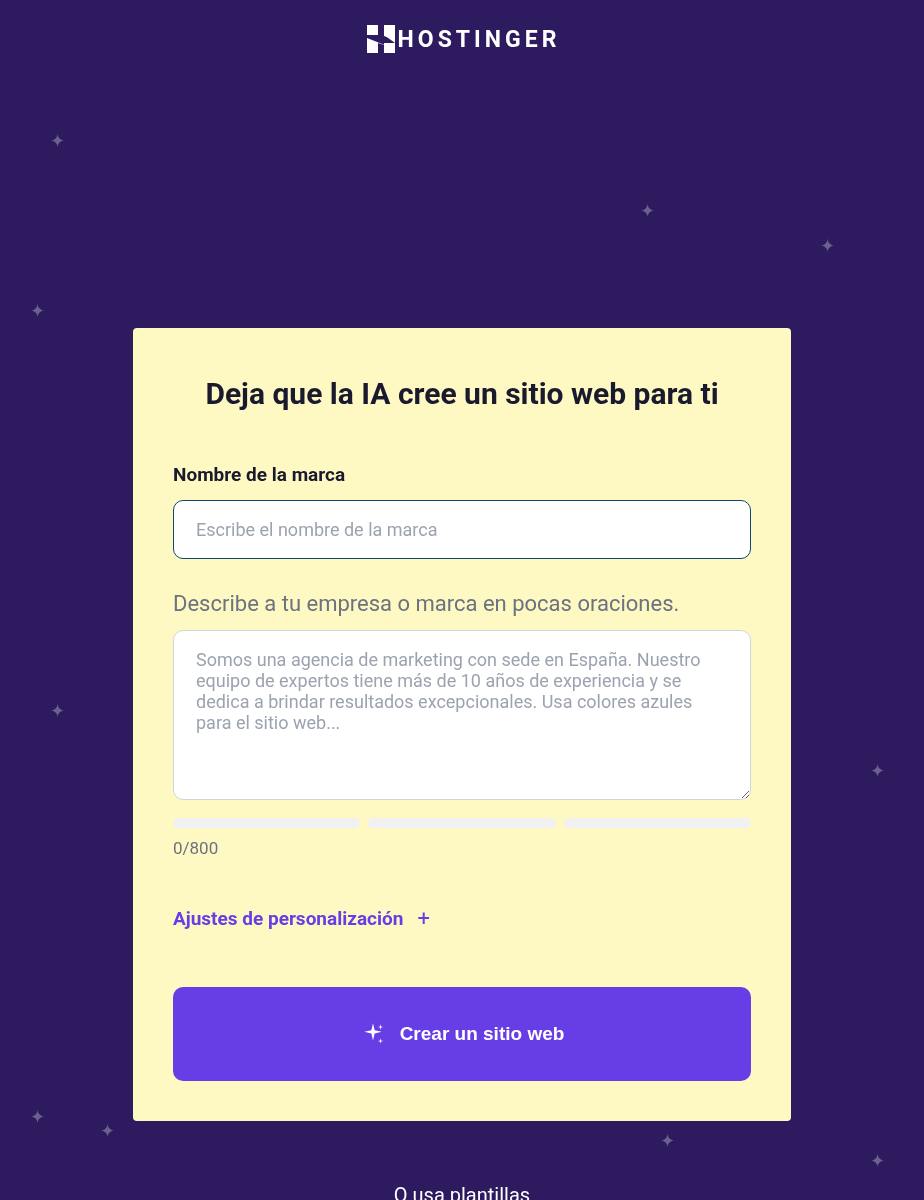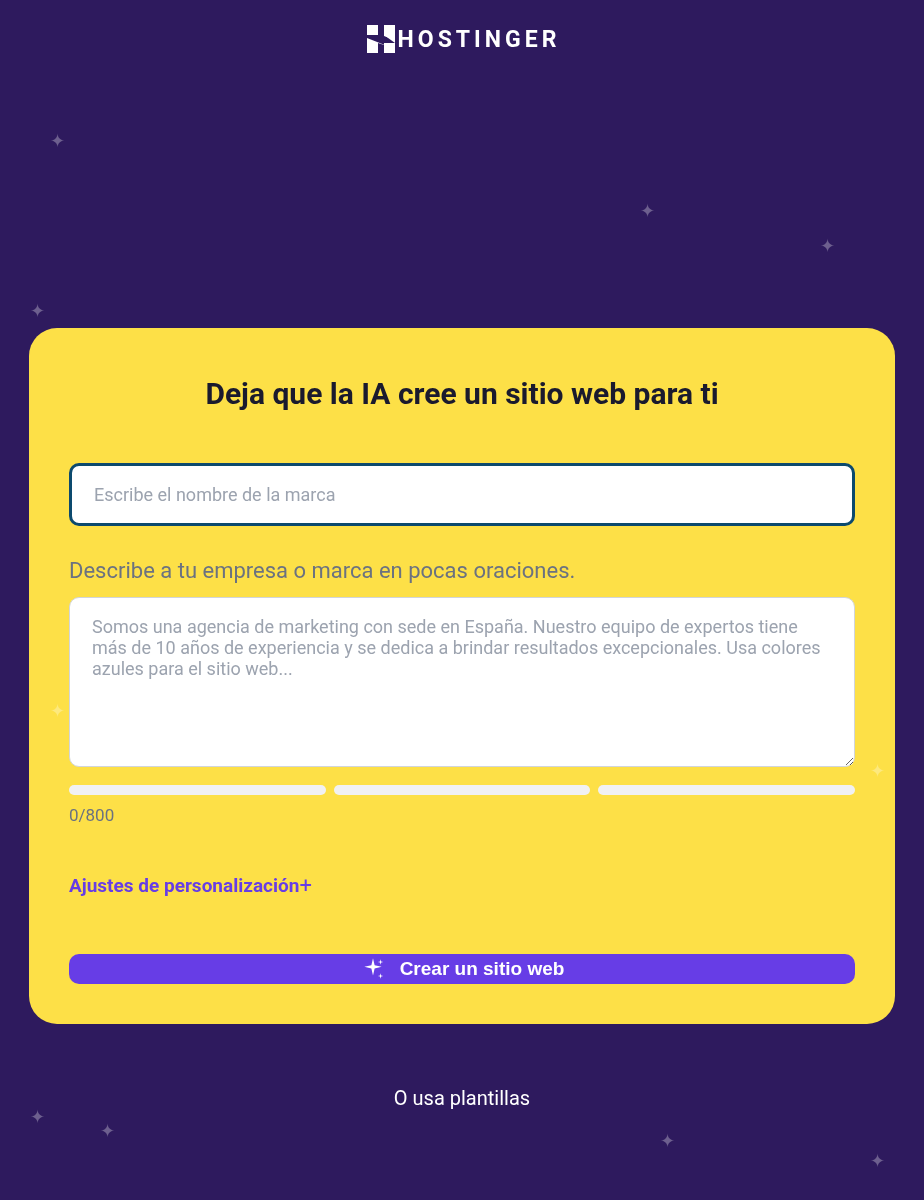--- a/index.html
+++ b/index.html
@@ -42,24 +42,24 @@
     }
     
     .logo-text {
       color: white;
       font-size: 23px;
       font-weight: 700;
       letter-spacing: 4px;
     }
     
     .card {
-      background: #fde047;
-      border-radius: 28px;
+      background: #fef9c3;
+      border-radius: 4px;
       margin: 250px auto 0;
-      width: 866px;
+      width: 658px;
       padding: 48px 40px 40px;
     }
     
     .card-title {
       font-size: 30px;
       font-weight: 700;
       text-align: center;
       color: #1a1a2e;
       margin-bottom: 52px;
     }
@@ -78,21 +78,21 @@
     
     .form-help {
       font-size: 22px;
       color: #6b7280;
       margin-bottom: 14px;
     }
     
     .form-input {
       width: 100%;
       padding: 18px 22px;
-      border: 3px solid #0c4a6e;
+      border: 1px solid #0c4a6e;
       border-radius: 10px;
       font-size: 18px;
       color: #1a1a2e;
       font-family: inherit;
     }
     
     .form-input::placeholder {
       color: #9ca3af;
     }
     
@@ -130,36 +130,37 @@
       display: flex;
       justify-content: space-between;
       align-items: center;
       font-size: 17px;
       color: #6b7280;
     }
     
     .settings-toggle {
       display: flex;
       align-items: center;
+      gap: 14px;
       color: #673de6;
       font-size: 19px;
       font-weight: 700;
       cursor: pointer;
       margin-top: 48px;
       margin-bottom: 56px;
     }
     
     .settings-toggle .plus-icon {
       font-size: 22px;
       font-weight: 400;
     }
     
     .create-button {
       width: 100%;
-      padding: 2px;
+      padding: 34px;
       background: #673de6;
       color: white;
       border: none;
       border-radius: 10px;
       font-size: 19px;
       font-weight: 700;
       cursor: pointer;
       display: flex;
       align-items: center;
       justify-content: center;
@@ -201,20 +202,21 @@
       <path d="M3 16 L31 27 L31 31 L20 31 L20 23 L14 21 L14 31 L3 31 Z" fill="white"></path>
     </svg>
     <span class="logo-text">HOSTINGER</span>
   </div>
 </div>
 
 <div class="card">
   <h1 class="card-title">Deja que la IA cree un sitio web para ti</h1>
 
   <div class="form-group">
+    <label class="form-label">Nombre de la marca</label>
     <input type="text" class="form-input" placeholder="Escribe el nombre de la marca" style="">
   </div>
 
   <div class="form-group">
     <p class="form-help">Describe a tu empresa o marca en pocas oraciones.</p>
     <textarea class="form-textarea" placeholder="Somos una agencia de marketing con sede en España. Nuestro equipo de expertos tiene más de 10 años de experiencia y se dedica a brindar resultados excepcionales. Usa colores azules para el sitio web..." style=""></textarea>
     <div class="progress-bars">
       <div class="progress-bar"></div>
       <div class="progress-bar"></div>
       <div class="progress-bar"></div>

